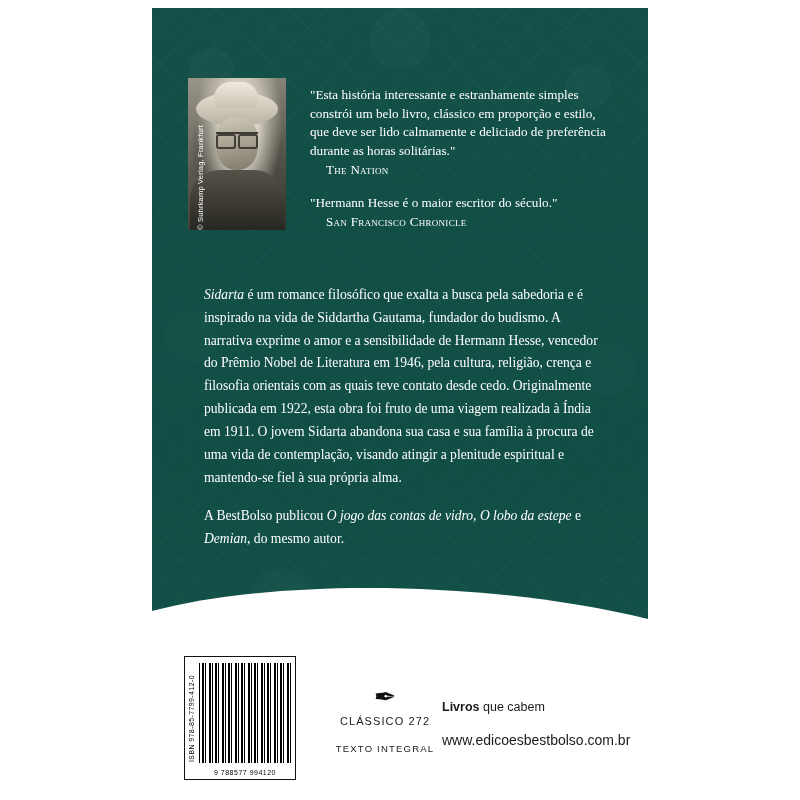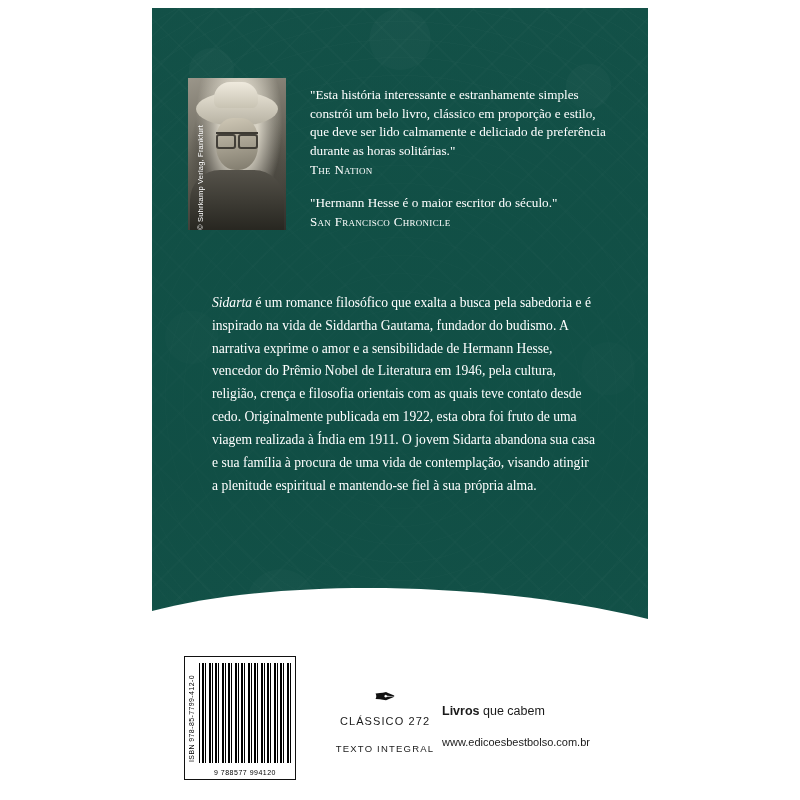--- a/index.html
+++ b/index.html
@@ -168,36 +168,36 @@
   .blurb-text {
     font-size: 13.2px;
     line-height: 1.42;
     margin: 0;
     color: #ffffff;
   }
   .blurb-source {
     font-size: 13px;
     letter-spacing: 0.3px;
     font-variant: small-caps;
-    margin: 1px 0 0 0;
+    margin: 1px 0 0 16px;
     color: #ffffff;
   }
   .blurb-2 { margin-top: 16px; }
 
   
   .description {
     position: absolute;
     left: 44px;
     top: 268px;
     width: 416px;
     color: #ffffff;
     font-size: 13.6px;
     line-height: 1.68;
   }
-  .description p { margin: 16px; }
+  .description p { margin: 8px; }
   .description p + p { margin-top: 16px; }
   .description em { font-style: italic; }
 
   
   .barcode {
     position: absolute;
     left: 32px;
     bottom: 12px;
     width: 110px;
     height: 122px;
@@ -282,21 +282,21 @@
     color: #1a1a1a;
   }
   .brand-line {
     font-family: Liberation Sans, sans-serif;
     font-size: 12.5px;
     line-height: 1.35;
   }
   .brand-line b { font-weight: bold; }
   .brand-url {
     font-family: "Liberation Sans", sans-serif;
-    font-size: 11px;
+    font-size: 14px;
     margin-top: 16px;
     color: #1a1a1a;
   }
 </style>
 </head>
 <body>
 
 <div id="page">
 
   <div class="cover">
@@ -317,20 +317,21 @@
 
     <div class="blurbs">
       <p class="blurb-text">"Esta história interessante e estranhamente simples constrói um belo livro, clássico em proporção e estilo, que deve ser lido calmamente e deliciado de preferência durante as horas solitárias."</p>
       <p class="blurb-source">The Nation</p>
       <p class="blurb-text blurb-2">"Hermann Hesse é o maior escritor do século."</p>
       <p class="blurb-source">San Francisco Chronicle</p>
     </div>
 
     <div class="description">
       <p><em>Sidarta</em><span> é um romance filosófico que exalta a busca pela sabedoria e é inspirado na vida de Siddartha Gautama, fundador do budismo. A narrativa exprime o amor e a sensibilidade de Hermann Hesse, vencedor do Prêmio Nobel de Literatura em 1946, pela cultura, religião, crença e filosofia orientais com as quais teve contato desde cedo. Originalmente publicada em 1922, esta obra foi fruto de uma viagem realizada à Índia em 1911. O jovem Sidarta abandona sua casa e sua família à procura de uma vida de contemplação, visando atingir a plenitude espiritual e mantendo-se fiel à sua própria alma.</span></p>
+      <p><span>A BestBolso publicou </span><em>O jogo das contas de vidro</em><span>, </span><em>O lobo da estepe</em><span> e </span><em>Demian</em><span>, do mesmo autor.</span></p>
     </div>
 
     <div class="cover-footer-curve">
       <svg width="496" height="70" viewBox="0 0 496 70" preserveAspectRatio="none">
         <path d="M0,70 L0,34 C120,2 330,2 496,42 L496,70 Z" fill="#ffffff"></path>
       </svg>
     </div>
     <div class="cover-footer">
 
       <div class="barcode">

